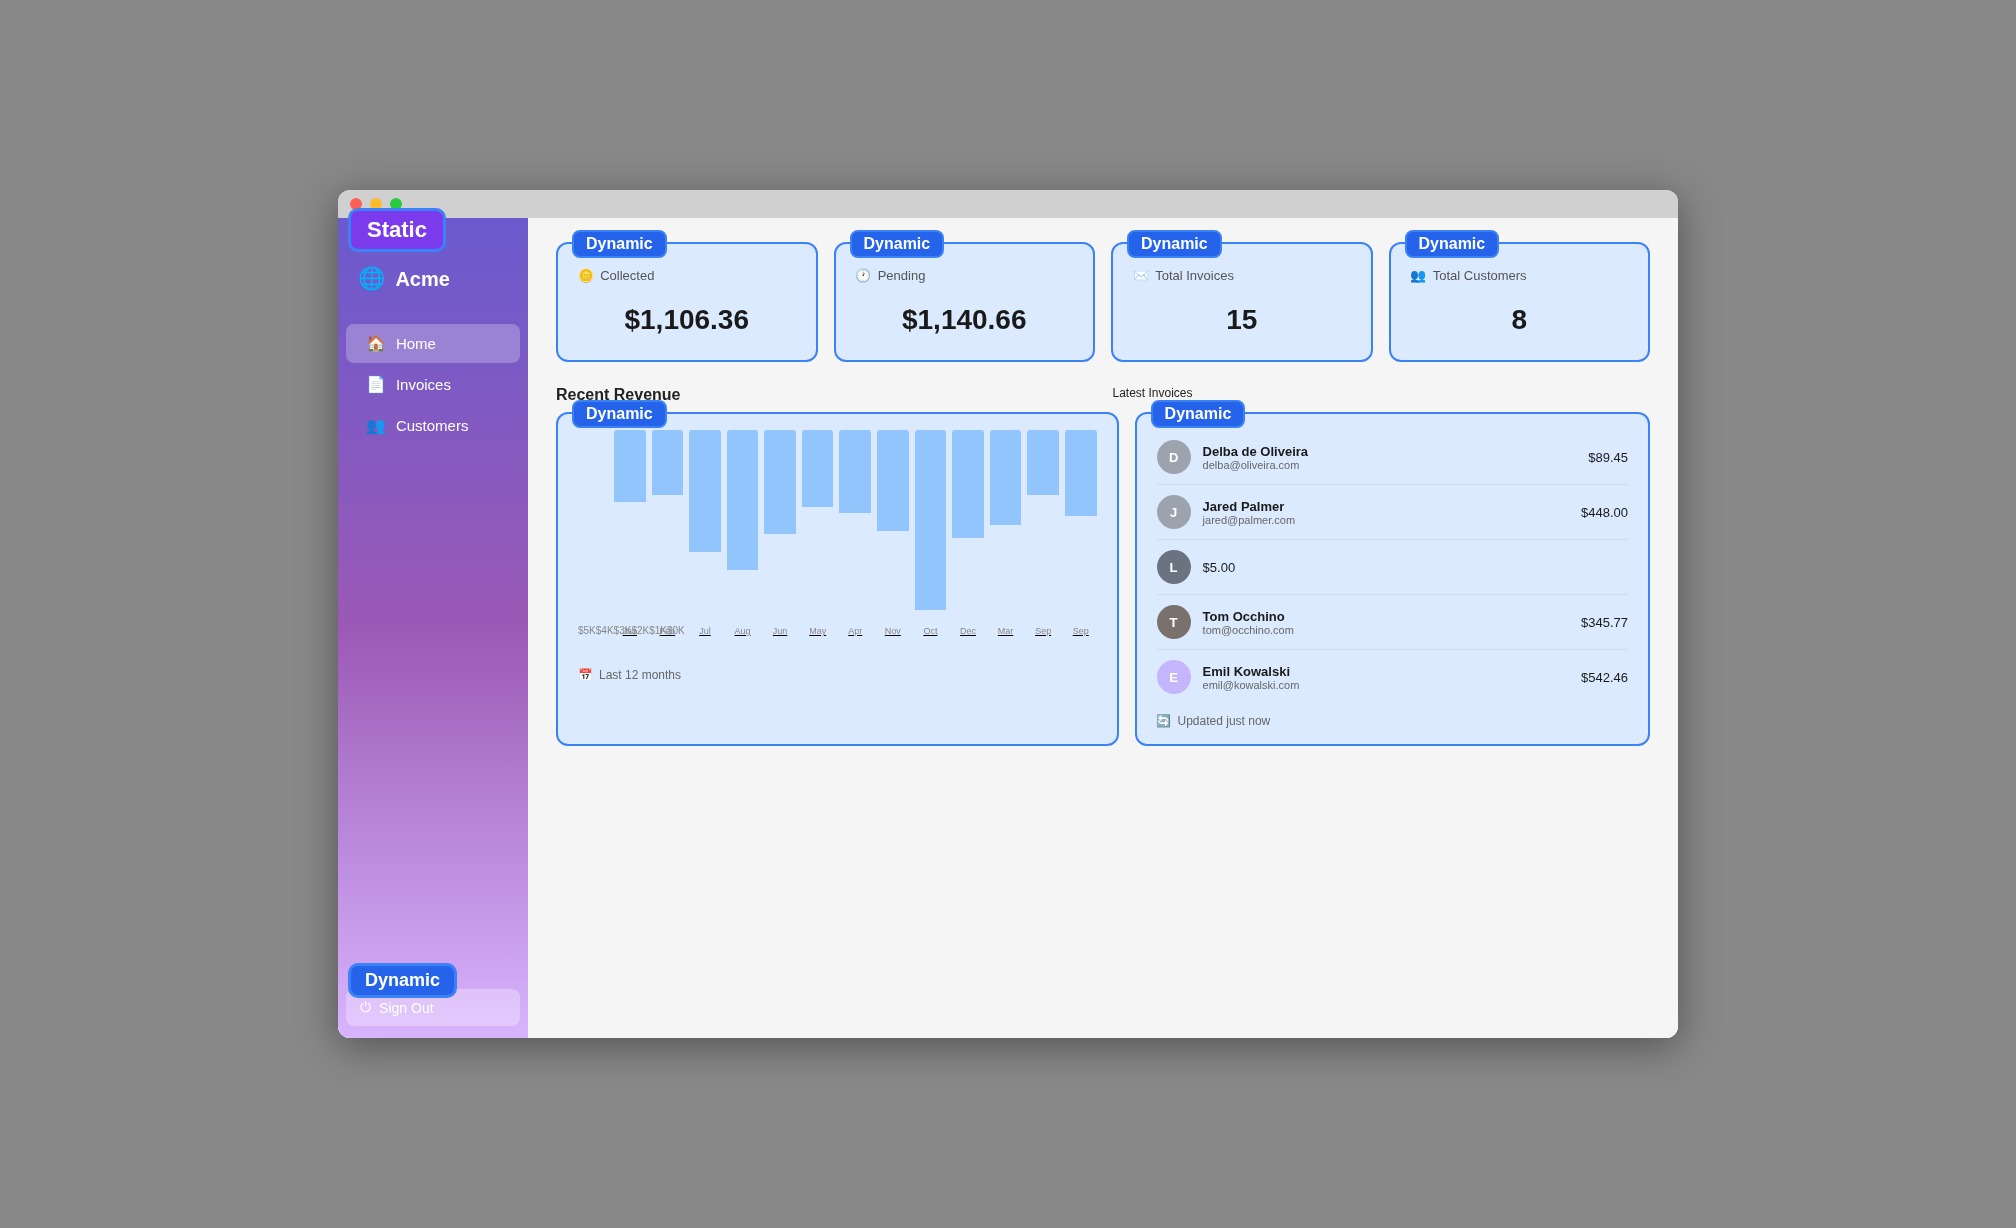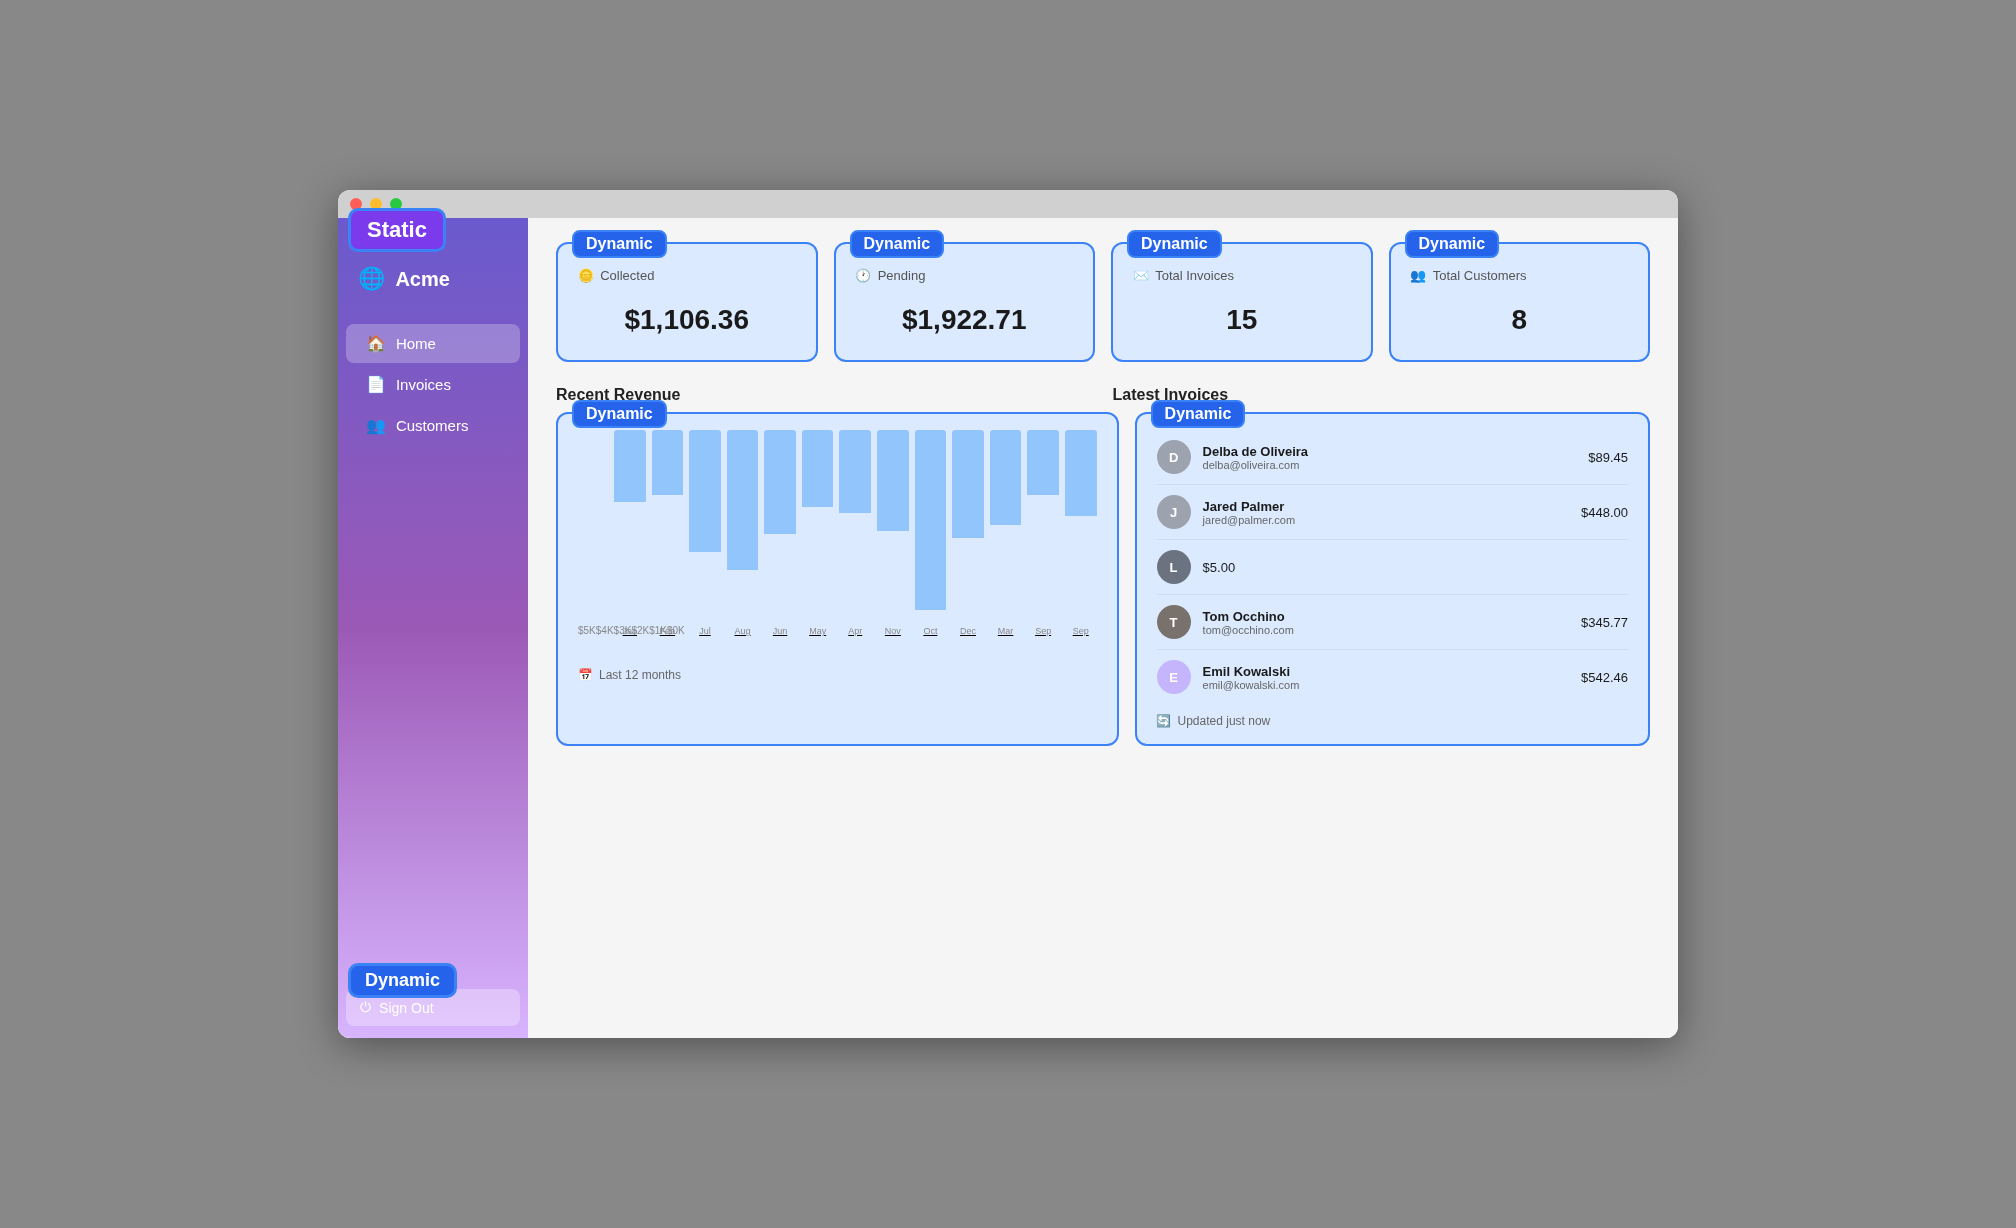--- a/index.html
+++ b/index.html
@@ -341,22 +341,22 @@
       margin-bottom: 8px;
     }
     .bottom-title {
       flex: 1;
       font-size: 16px;
       font-weight: 600;
       color: #222;
     }
     .bottom-title-invoices {
       flex: 1;
-      font-size: 16px;
-      font-weight: 700;
+      font-size: 12px;
+      font-weight: 400;
       color: #222;
     }
   </style>
 </head>
 <body>
 
 <div class="window">
   <div class="titlebar">
     <div class="titlebar-dot dot-red"></div>
     <div class="titlebar-dot dot-yellow"></div>
@@ -405,21 +405,21 @@
           </div>
           <div class="stat-value">$1,106.36</div>
         </div>
 
         <div class="stat-card">
           <div class="dyn-badge">Dynamic</div>
           <div class="stat-label">
             <span>🕐</span>
             <span>Pending</span>
           </div>
-          <div class="stat-value">$1,922.71</div>
+          <div class="stat-value">$1,140.66</div>
         </div>
 
         <div class="stat-card">
           <div class="dyn-badge">Dynamic</div>
           <div class="stat-label">
             <span>✉️</span>
             <span>Total Invoices</span>
           </div>
           <div class="stat-value">15</div>
         </div>

